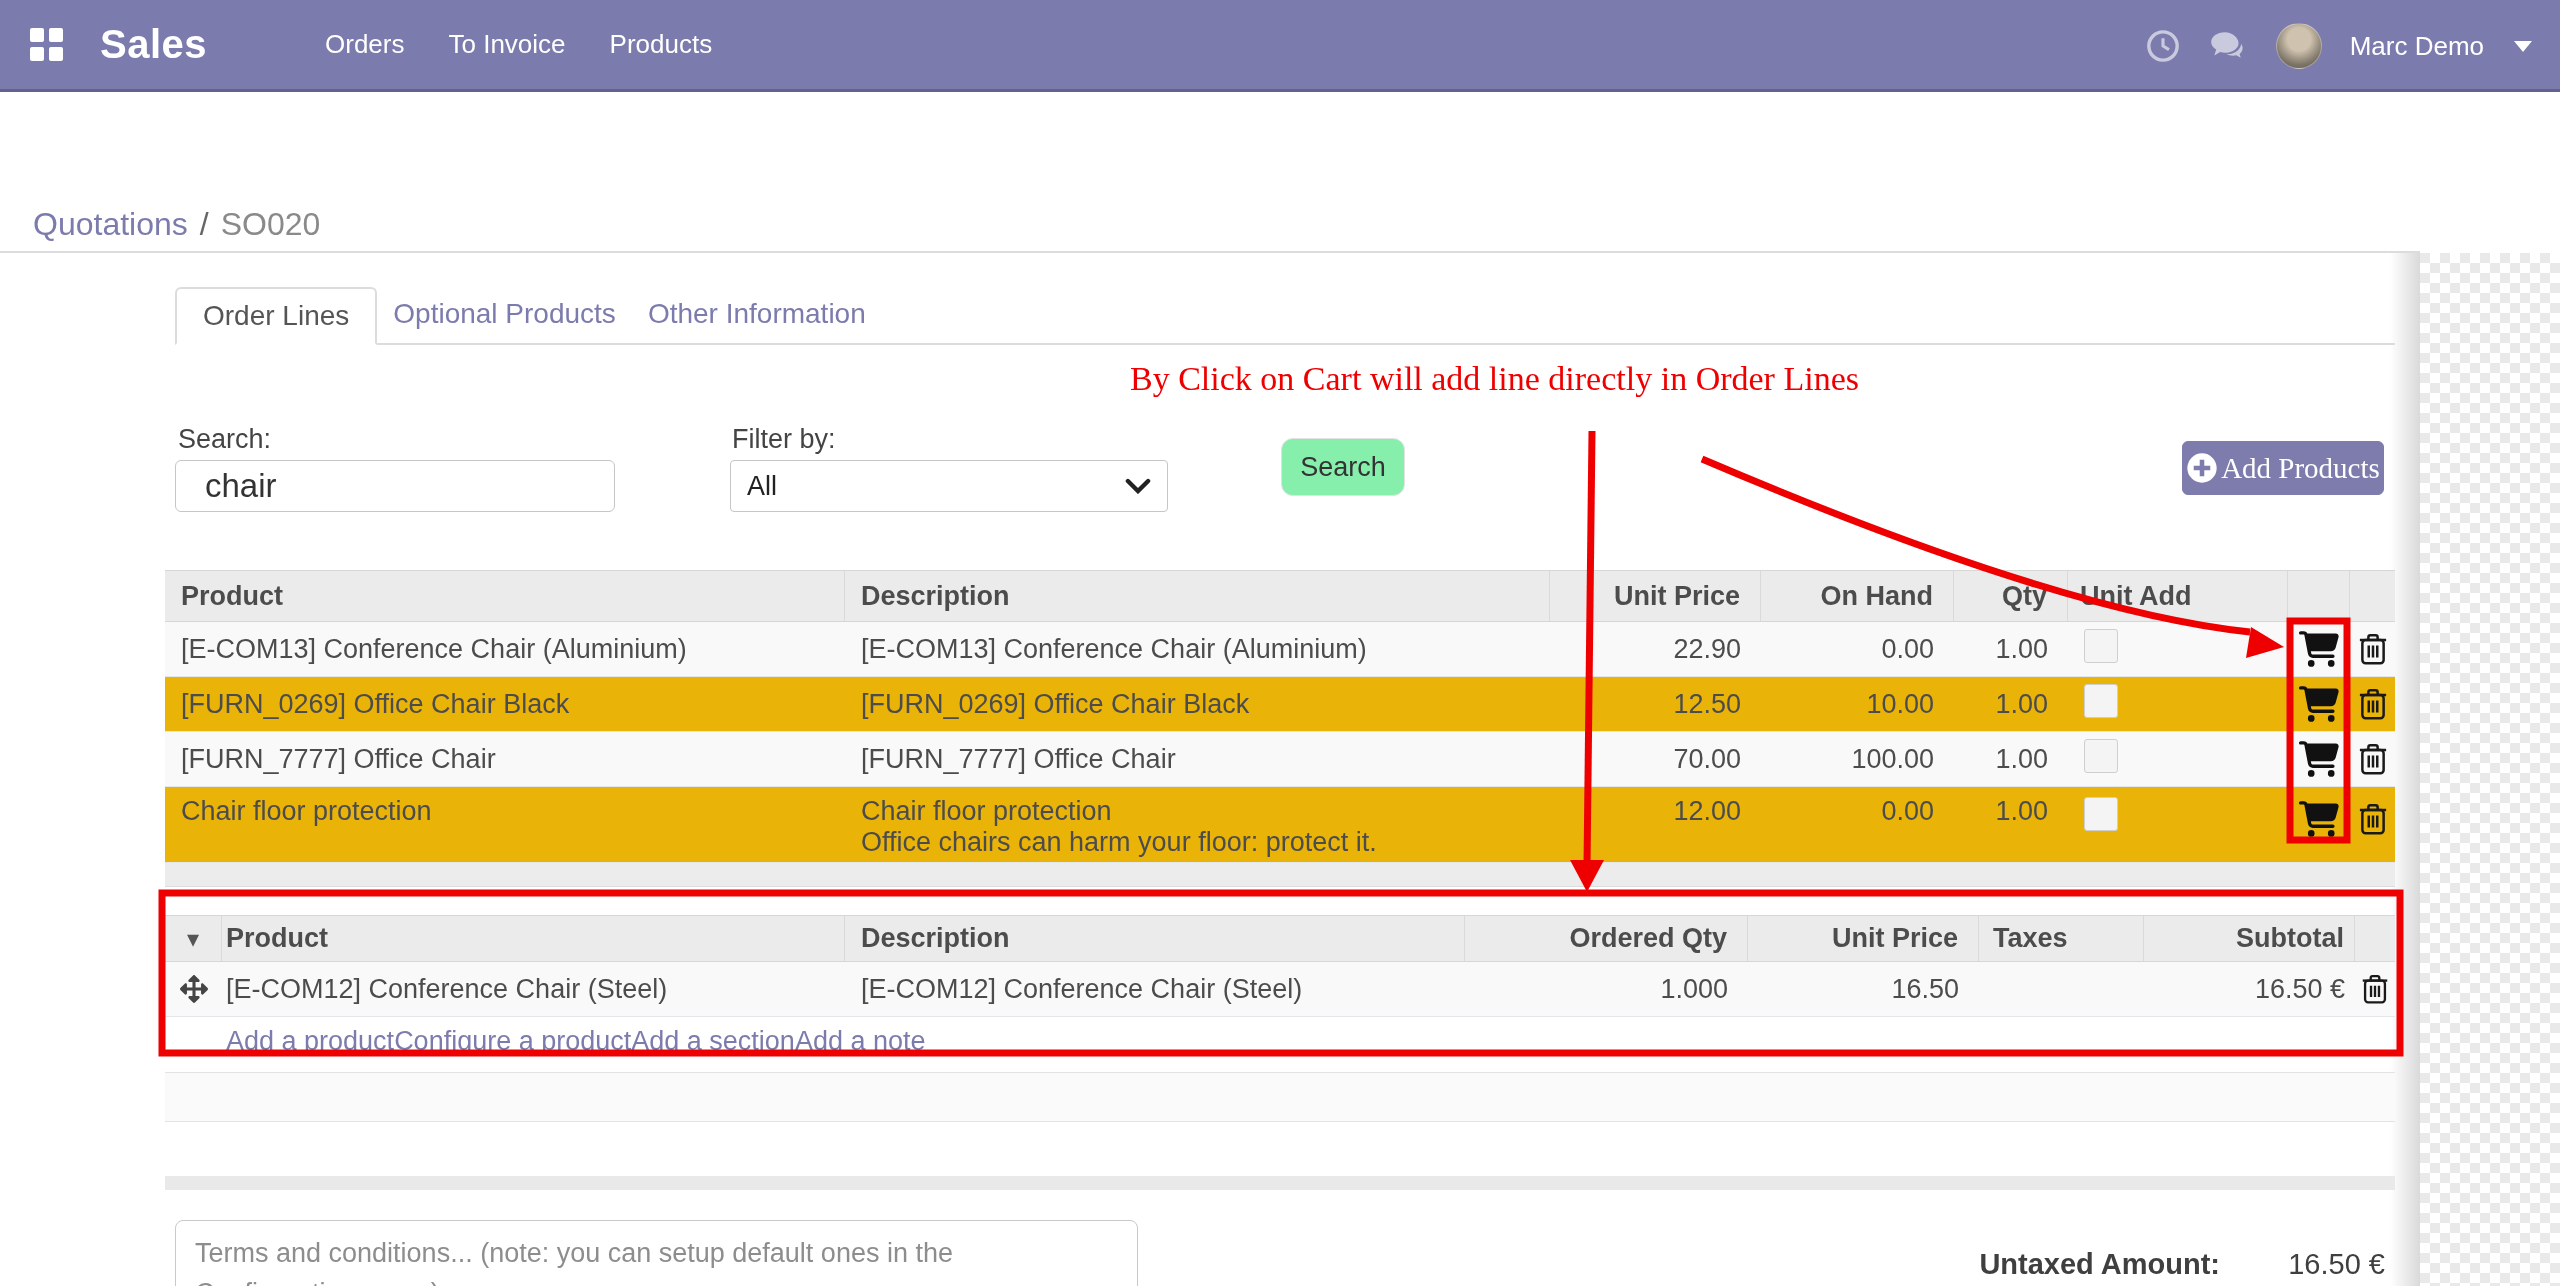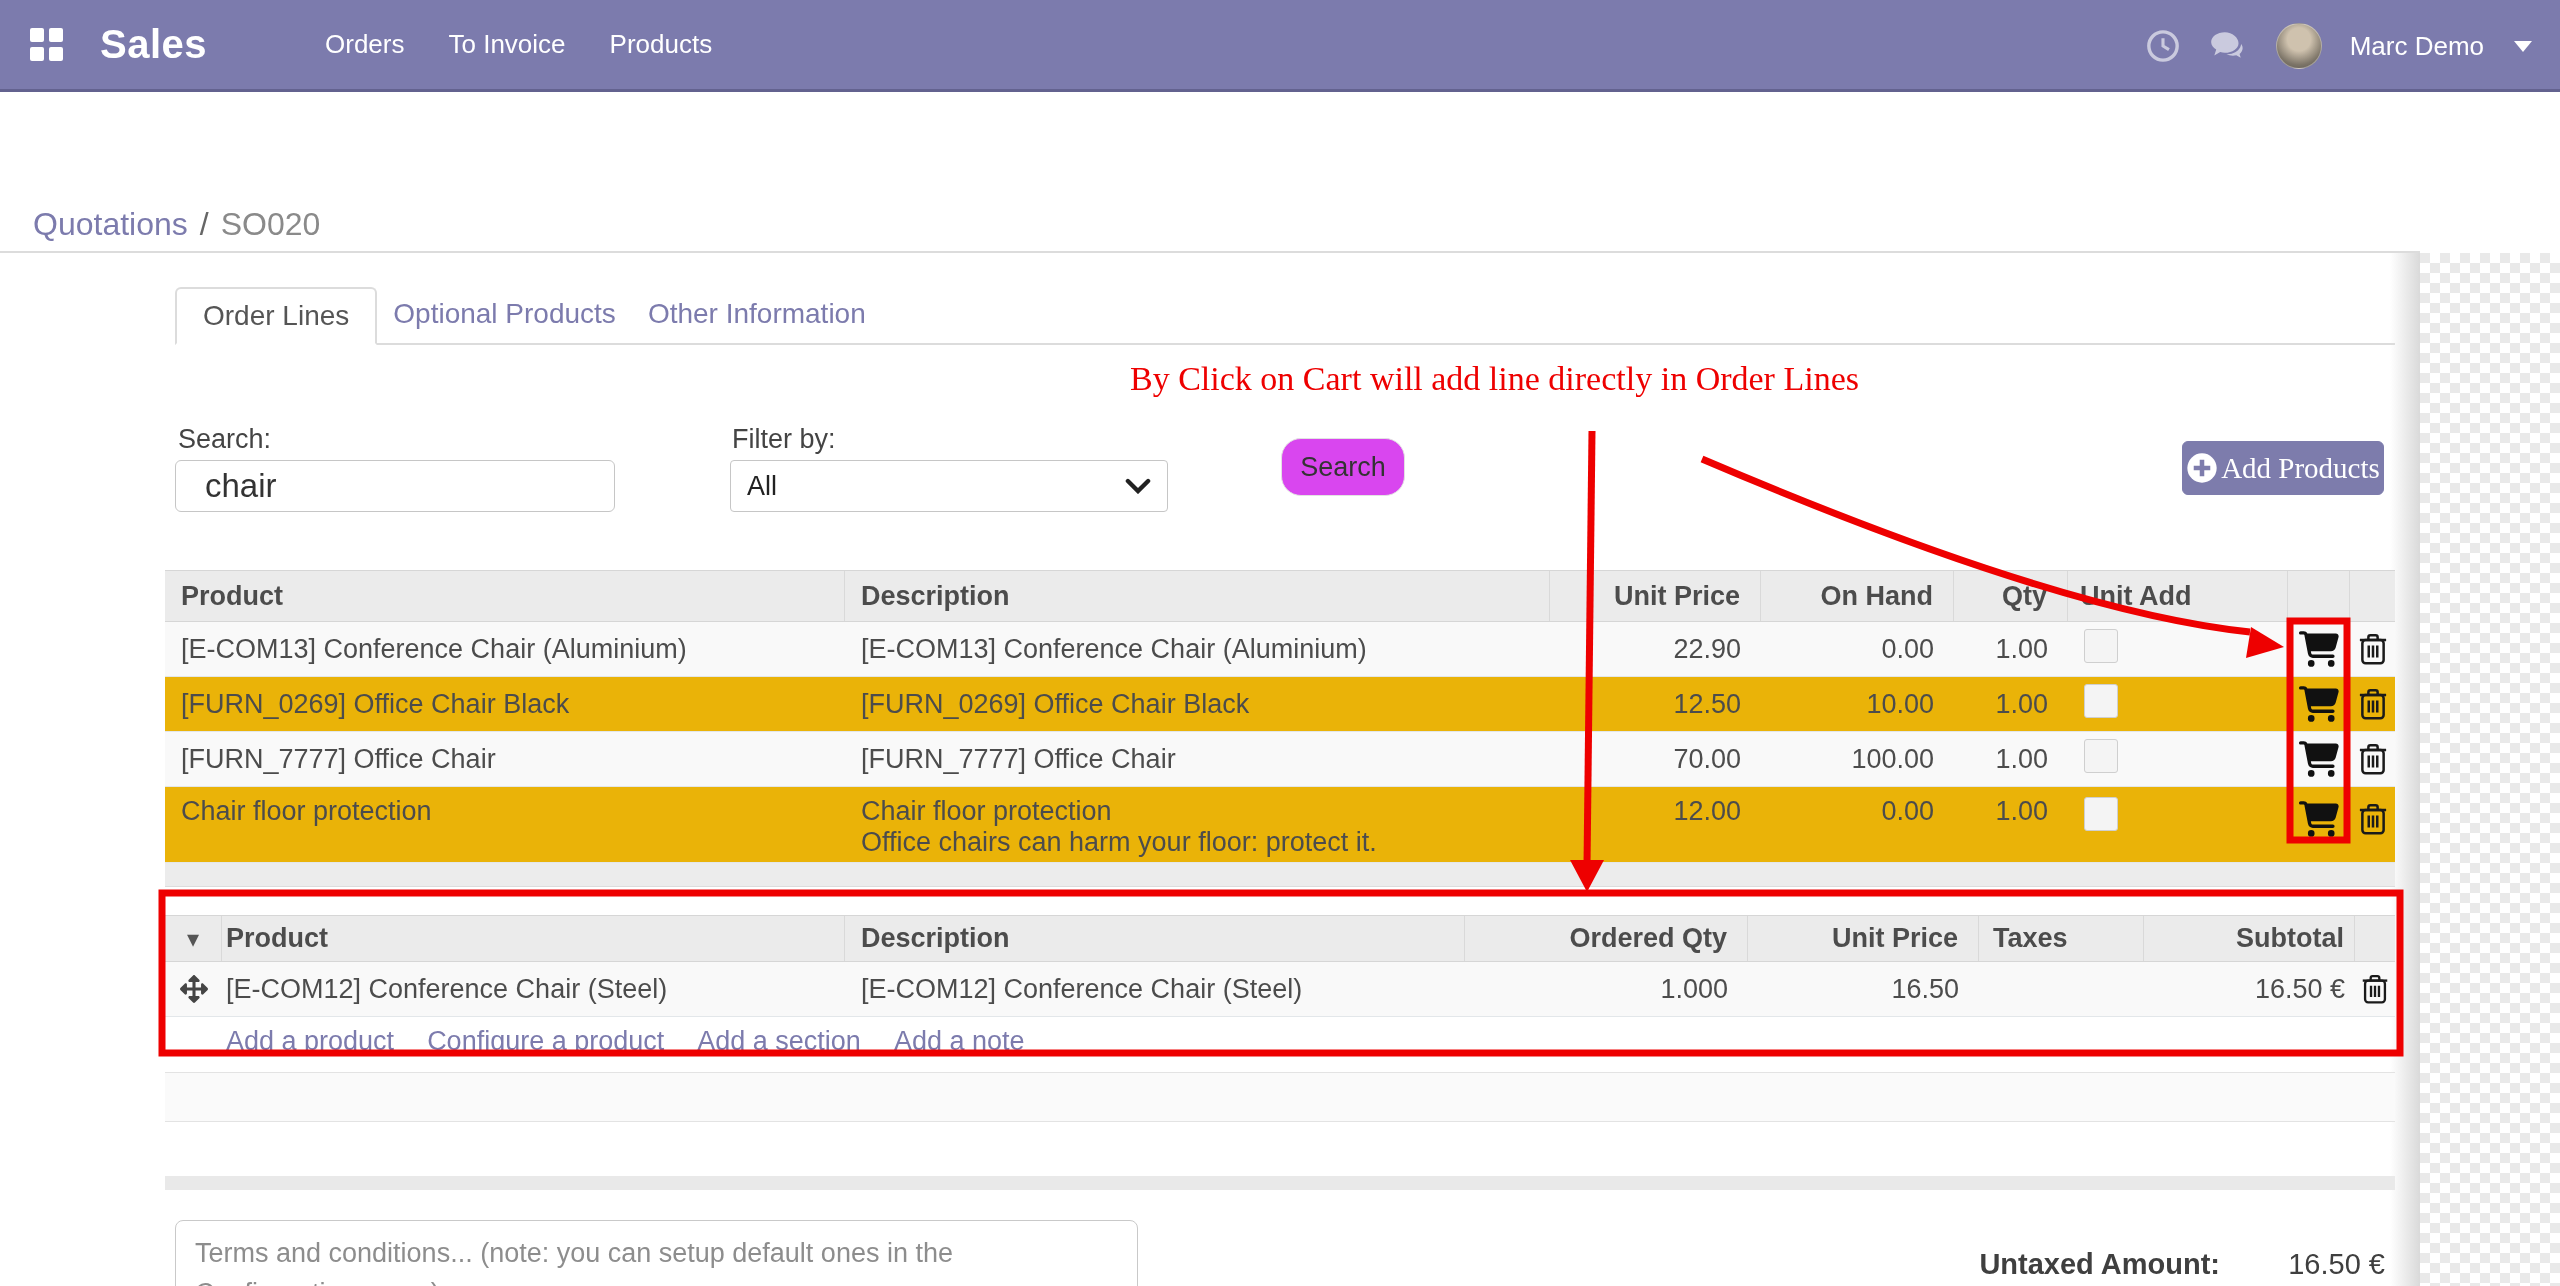--- a/index.html
+++ b/index.html
@@ -61,22 +61,22 @@
   .overlay { position:absolute; left:0; top:0; width:2560px; height:1286px; z-index:50; pointer-events:none; }
 
   
   .fld-label { position:absolute; font-size:27px; color:#444; }
   .inp-search { position:absolute; left:175px; top:460px; width:440px; height:52px; border:1px solid #c6c6c6;
                 border-radius:6px; font-size:33px; padding:0 29px; color:#333; outline:none;
                 font-family:"Liberation Sans","DejaVu Sans",sans-serif; }
   .sel-filter { position:absolute; left:730px; top:460px; width:438px; height:52px; border:1px solid #c6c6c6;
                 border-radius:4px; background:#fff; font-size:27px; color:#222; display:flex; align-items:center;
                 justify-content:space-between; padding:0 16px; cursor:pointer; }
-  .btn-search { position:absolute; left:1281px; top:438px; width:124px; height:58px; background:#d946ef;
-                border:1px solid #e2e2e2; border-radius:20px; font-size:27px; color:#333; }
+  .btn-search { position:absolute; left:1281px; top:438px; width:124px; height:58px; background:#86efac;
+                border:1px solid #e2e2e2; border-radius:12px; font-size:27px; color:#333; }
   .btn-add-products { position:absolute; left:2182px; top:441px; width:202px; height:54px; background:#7d7cac;
                       border:1px solid #7d7cac; border-radius:6px; color:#fff;
                       font-family:"Liberation Serif","DejaVu Serif",serif; font-size:29px; gap:3px; }
 
   
   .tbl { position:absolute; left:165px; width:2230px; font-size:27px; }
   .t-header { display:flex; background:#ebebeb; border-top:1px solid #d6d6d6; border-bottom:1px solid #d6d6d6;
               font-weight:bold; color:#4c4c4c; align-items:center; }
   .t1 .t-header { height:52px; }
   .t2 .t-header { height:47px; }
@@ -99,21 +99,21 @@
               display:inline-block; margin-left:16px; cursor:pointer; }
   .icon-btn { display:inline-flex; cursor:pointer; }
   .t-footer { height:24px; background:#ececec; border-bottom:1px solid #dcdcdc; }
   
   .t2 .col-handle { width:57px; justify-content:center; display:flex; }
   .t2 .col-prod { width:623px; } .t2 .col-desc { width:620px; } .t2 .col-oqty { width:283px; }
   .t2 .col-uprice { width:231px; } .t2 .col-taxes { width:165px; padding-left:14px; }
   .t2 .col-sub { width:211px; padding-right:10px; } .t2 .col-trash { width:40px; justify-content:center; display:flex; }
   .t2 .t-row { height:55px; }
   .hdr-caret { font-size:24px; color:#555; }
-  .links-row { position:absolute; left:226px; top:1017px; display:flex; gap:33px; font-size:27px; color:#7c7bad; height:48px; align-items:center; }
+  .links-row { position:absolute; left:226px; top:1017px; display:flex; font-size:27px; color:#7c7bad; height:48px; align-items:center; }
   .links-row span { cursor:pointer; }
 
   .blank-row { position:absolute; left:165px; top:1072px; width:2230px; height:50px; background:#fafafa;
                border-top:1px solid #e3e3e3; border-bottom:1px solid #e3e3e3; }
   .gray-band { position:absolute; left:165px; top:1176px; width:2230px; height:14px; background:#e9e9e9; }
 
   
   .terms-area { position:absolute; left:175px; top:1220px; width:963px; height:120px; border:1px solid #c9c9c9;
                 border-radius:8px; font-size:27px; line-height:40px; padding:12px 19px; color:#555; resize:none;
                 outline:none; font-family:"Liberation Sans","DejaVu Sans",sans-serif; }

